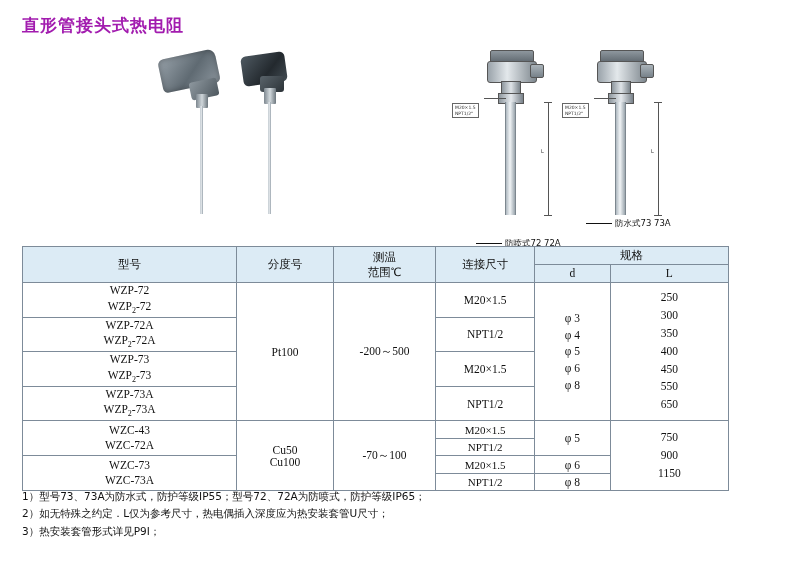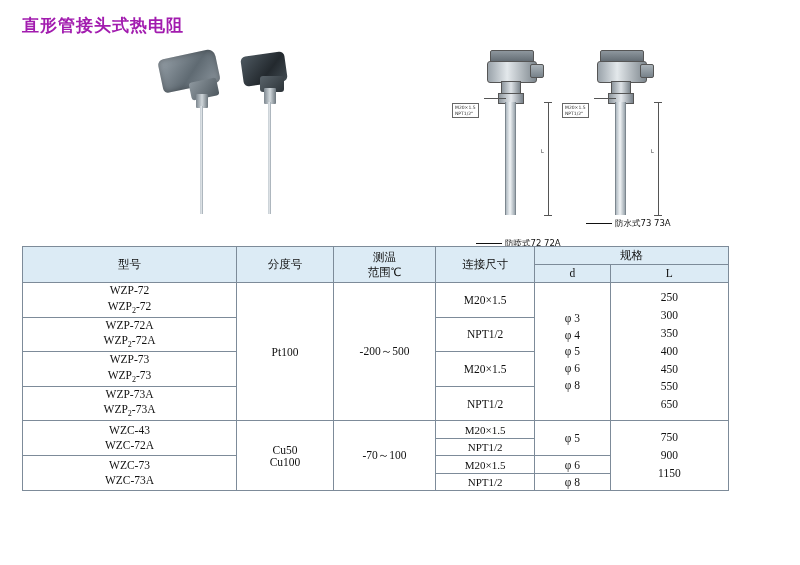--- a/index.html
+++ b/index.html
@@ -312,14 +312,19 @@
         <td class="conn-small">M20×1.5</td>
         <td>φ 6</td>
       </tr>
       <tr>
         <td class="conn-small">NPT1/2</td>
         <td>φ 8</td>
       </tr>
     </tbody>
   </table>
 
+  <div class="notes">
+    <div>1）型号73、73A为防水式，防护等级IP55；型号72、72A为防喷式，防护等级IP65；</div>
+    <div>2）如无特殊之约定．L仅为参考尺寸，热电偶插入深度应为热安装套管U尺寸；</div>
+    <div>3）热安装套管形式详见P9I；</div>
+  </div>
 
 </div>
 
 </body></html>

